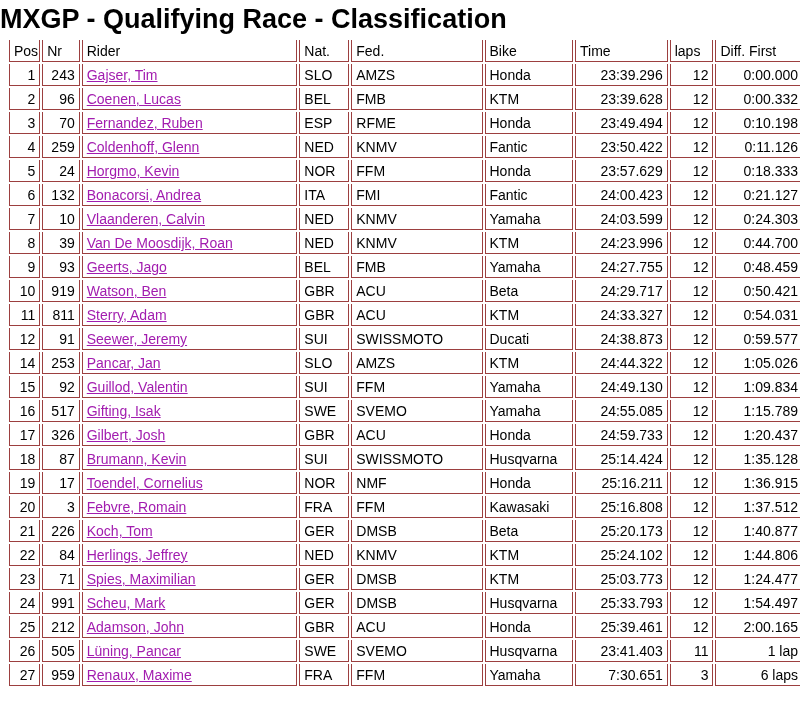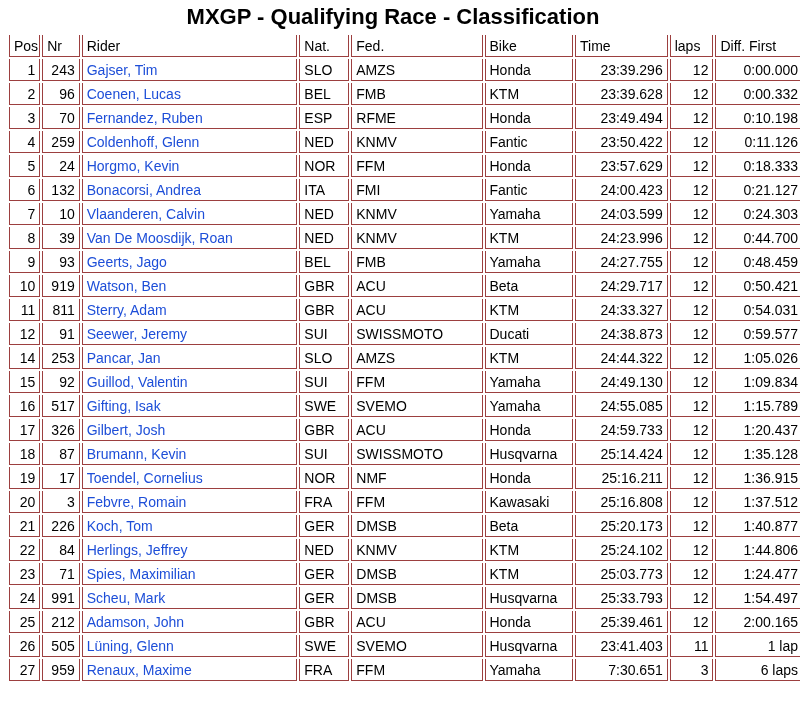--- a/index.html
+++ b/index.html
@@ -10,23 +10,23 @@
     font-family: "Liberation Sans", sans-serif;
     color: #000000;
   }
   .page {
     width: 800px;
     height: 722px;
     overflow: hidden;
     background: #ffffff;
   }
   .title {
-    font-size: 22px;
+    font-size: 27px;
     font-weight: bold;
-    text-align: center;
+    text-align: left;
     padding: 4px 14px 3px 0;
     white-space: nowrap;
     letter-spacing: 0px;
   }
   table.results {
     border-collapse: separate;
     border-spacing: 2px 2px;
     table-layout: fixed;
     width: 798px;
     margin-left: 7px;
@@ -52,21 +52,22 @@
   .col-pos   { width: 30px; }
   .col-nr    { width: 36px; }
   .col-rider { width: 207px; }
   .col-nat   { width: 48px; }
   .col-fed   { width: 126px; }
   .col-bike  { width: 85px; }
   .col-time  { width: 89px; }
   .col-laps  { width: 42px; }
   .col-diff  { width: 84px; }
   .rider-link {
-    color: #1d4ed8;
+    text-decoration: underline;
+    color: #a21caf;
     cursor: pointer;
   }
 </style>
 </head>
 <body>
 
 <div class="page">
   <div class="title">MXGP - Qualifying Race - Classification</div>
 
   <table class="results">
@@ -344,21 +345,21 @@
           <td class="col-nat align-left">GBR</td>
           <td class="col-fed align-left">ACU</td>
           <td class="col-bike align-left">Honda</td>
           <td class="col-time align-right">25:39.461</td>
           <td class="col-laps align-right">12</td>
           <td class="col-diff align-right">2:00.165</td>
         </tr>
         <tr>
           <td class="col-pos align-right">26</td>
           <td class="col-nr align-right">505</td>
-          <td class="col-rider align-left"><span class="rider-link">Lüning, Glenn</span></td>
+          <td class="col-rider align-left"><span class="rider-link">Lüning, Pancar</span></td>
           <td class="col-nat align-left">SWE</td>
           <td class="col-fed align-left">SVEMO</td>
           <td class="col-bike align-left">Husqvarna</td>
           <td class="col-time align-right">23:41.403</td>
           <td class="col-laps align-right">11</td>
           <td class="col-diff align-right">1 lap</td>
         </tr>
         <tr>
           <td class="col-pos align-right">27</td>
           <td class="col-nr align-right">959</td>

